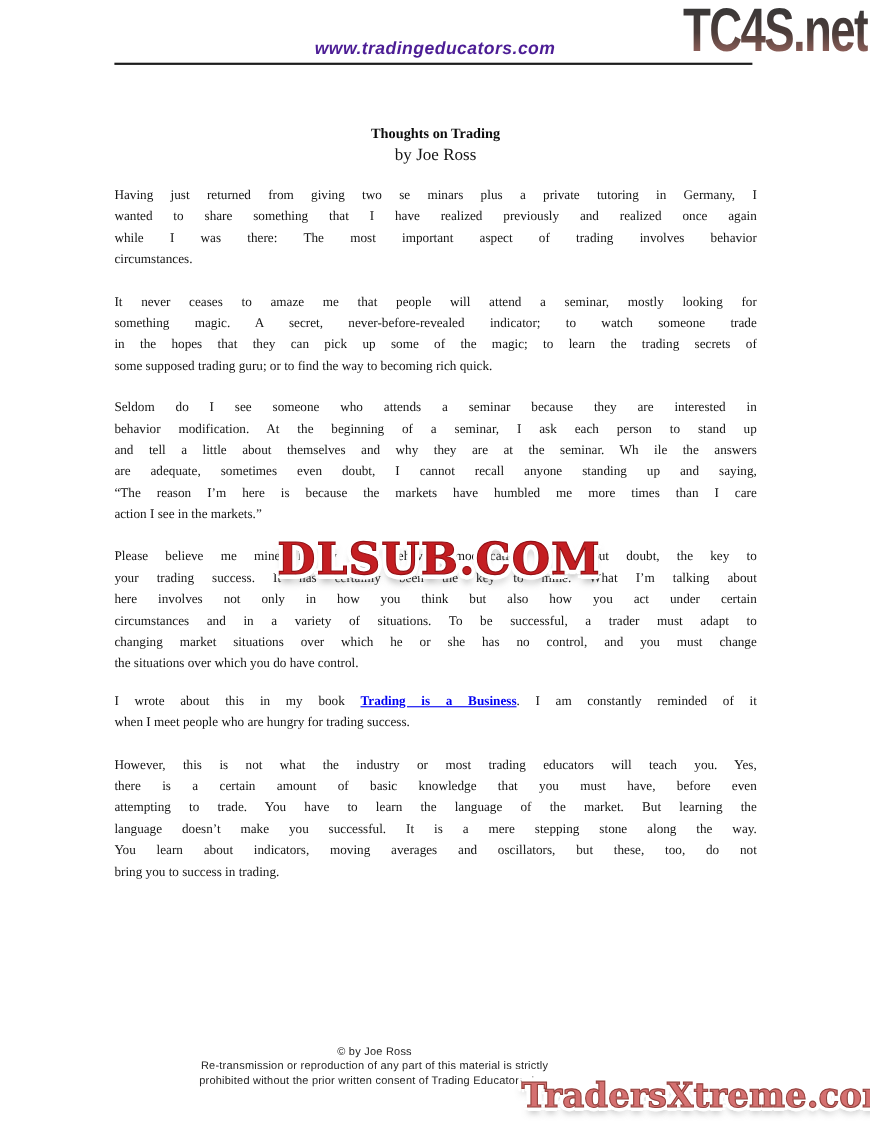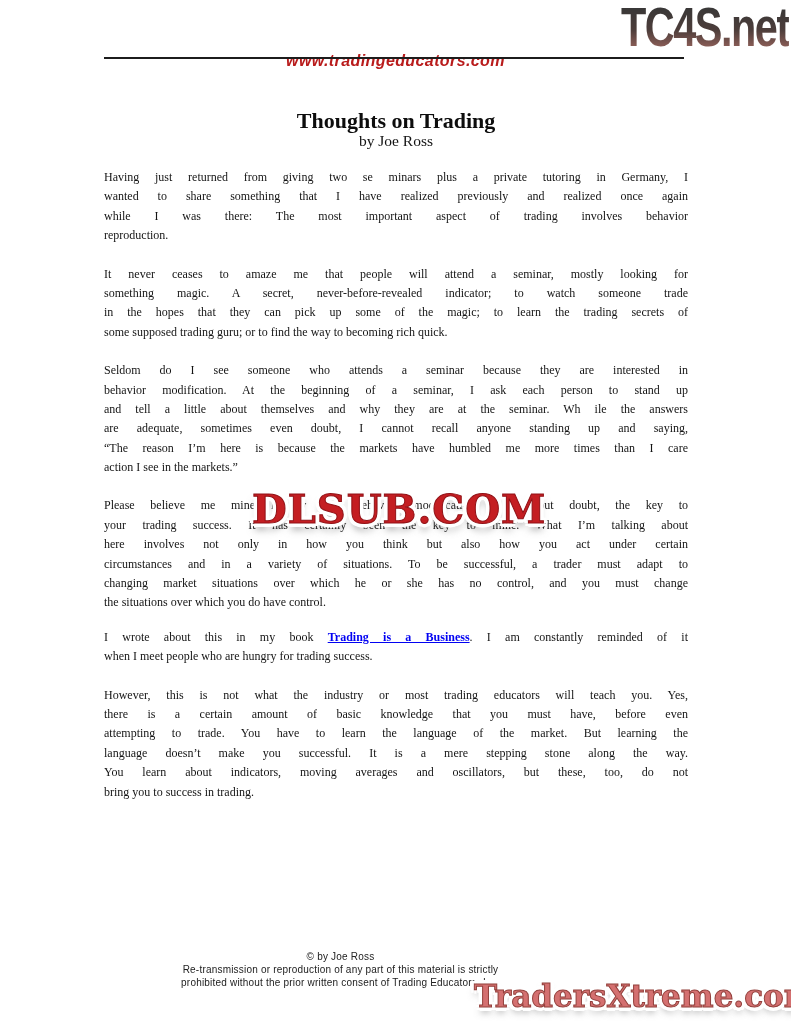--- a/index.html
+++ b/index.html
@@ -1,35 +1,35 @@
 <!DOCTYPE html>
 <html style="--dlsub-red: #c41e22; --traders-fill: #d47070; --link-blue: #0202f2;"><head>
 <meta charset="utf-8">
 <style>
   html,body{margin:0;padding:0;background:#fff;}
   .page{position:relative;width:791px;height:1024px;background:#fff;overflow:hidden;
         font-family:"Liberation Serif",serif;color:#141414;}
 
   
-  .site-url{position:absolute;top:52px;left:0;width:791px;text-align:center;
+  .site-url{position:absolute;top:36px;left:0;width:791px;text-align:center;
             font-family:"Liberation Sans",sans-serif;font-weight:bold;font-style:italic;
-            font-size:16px;letter-spacing:.4px;color:#b91c1c;}
+            font-size:16px;letter-spacing:.4px;color:#4c1d95;}
   .rule{position:absolute;top:57px;left:104px;width:580px;height:2px;background:#1c1c1c;}
 
   
   .tc4s{position:absolute;top:-1px;right:2px;font-family:"Liberation Sans",sans-serif;
         font-weight:bold;font-size:56px;line-height:1;letter-spacing:-2px;
         transform:scaleX(.74);transform-origin:100% 0;
         background:linear-gradient(180deg,#373737 12%,#4c3d3a 55%,#97645d 92%);
         -webkit-background-clip:text;background-clip:text;
         color:transparent;-webkit-text-fill-color:transparent;}
 
   
   .content{position:absolute;left:104px;top:110px;width:584px;}
-  .title{margin:0;font-size:22px;font-weight:bold;text-align:center;line-height:21px;color:#0d0d0d;}
+  .title{margin:0;font-size:13px;font-weight:bold;text-align:center;line-height:21px;color:#0d0d0d;}
   .byline{text-align:center;font-size:15.5px;line-height:20px;margin-bottom:17px;}
   .para{margin:0 0 19px 0;}
   .para:nth-child(4){margin-bottom:15px;}
   .line{font-size:12px;line-height:19.4px;height:19.4px;overflow:hidden;
         text-align:justify;text-align-last:justify;}
   .line.last{text-align-last:left;}
   .link{color:var(--link-blue,#0202f2);font-weight:bold;text-decoration:underline;cursor:pointer;}
 
   
   .dlsub{position:absolute;left:252px;top:487px;font-family:"DejaVu Serif",serif;
@@ -64,21 +64,21 @@
   <div class="tc4s">TC4S.net</div>
 
   <div class="content">
     <h1 class="title">Thoughts on Trading</h1>
     <div class="byline">by Joe Ross</div>
     <div id="paragraphs">
         <div class="para">
           <div class="line">Having just returned from giving two se minars plus a private tutoring in Germany, I</div>
           <div class="line">wanted to share something that I have realized previously and realized once again</div>
           <div class="line">while I was there: The most important aspect of trading involves behavior</div>
-          <div class="line last">reproduction.</div>
+          <div class="line last">circumstances.</div>
         </div>
         <div class="para">
           <div class="line">It never ceases to amaze me that people will attend a seminar, mostly looking for</div>
           <div class="line">something magic. A secret, never-before-revealed indicator; to watch someone trade</div>
           <div class="line">in the hopes that they can pick up some of the magic; to learn the trading secrets of</div>
           <div class="line last">some supposed trading guru; or to find the way to becoming rich quick.</div>
         </div>
         <div class="para">
           <div class="line">Seldom do I see someone who attends a seminar because they are interested in</div>
           <div class="line">behavior modification. At the beginning of a seminar, I ask each person to stand up</div>

